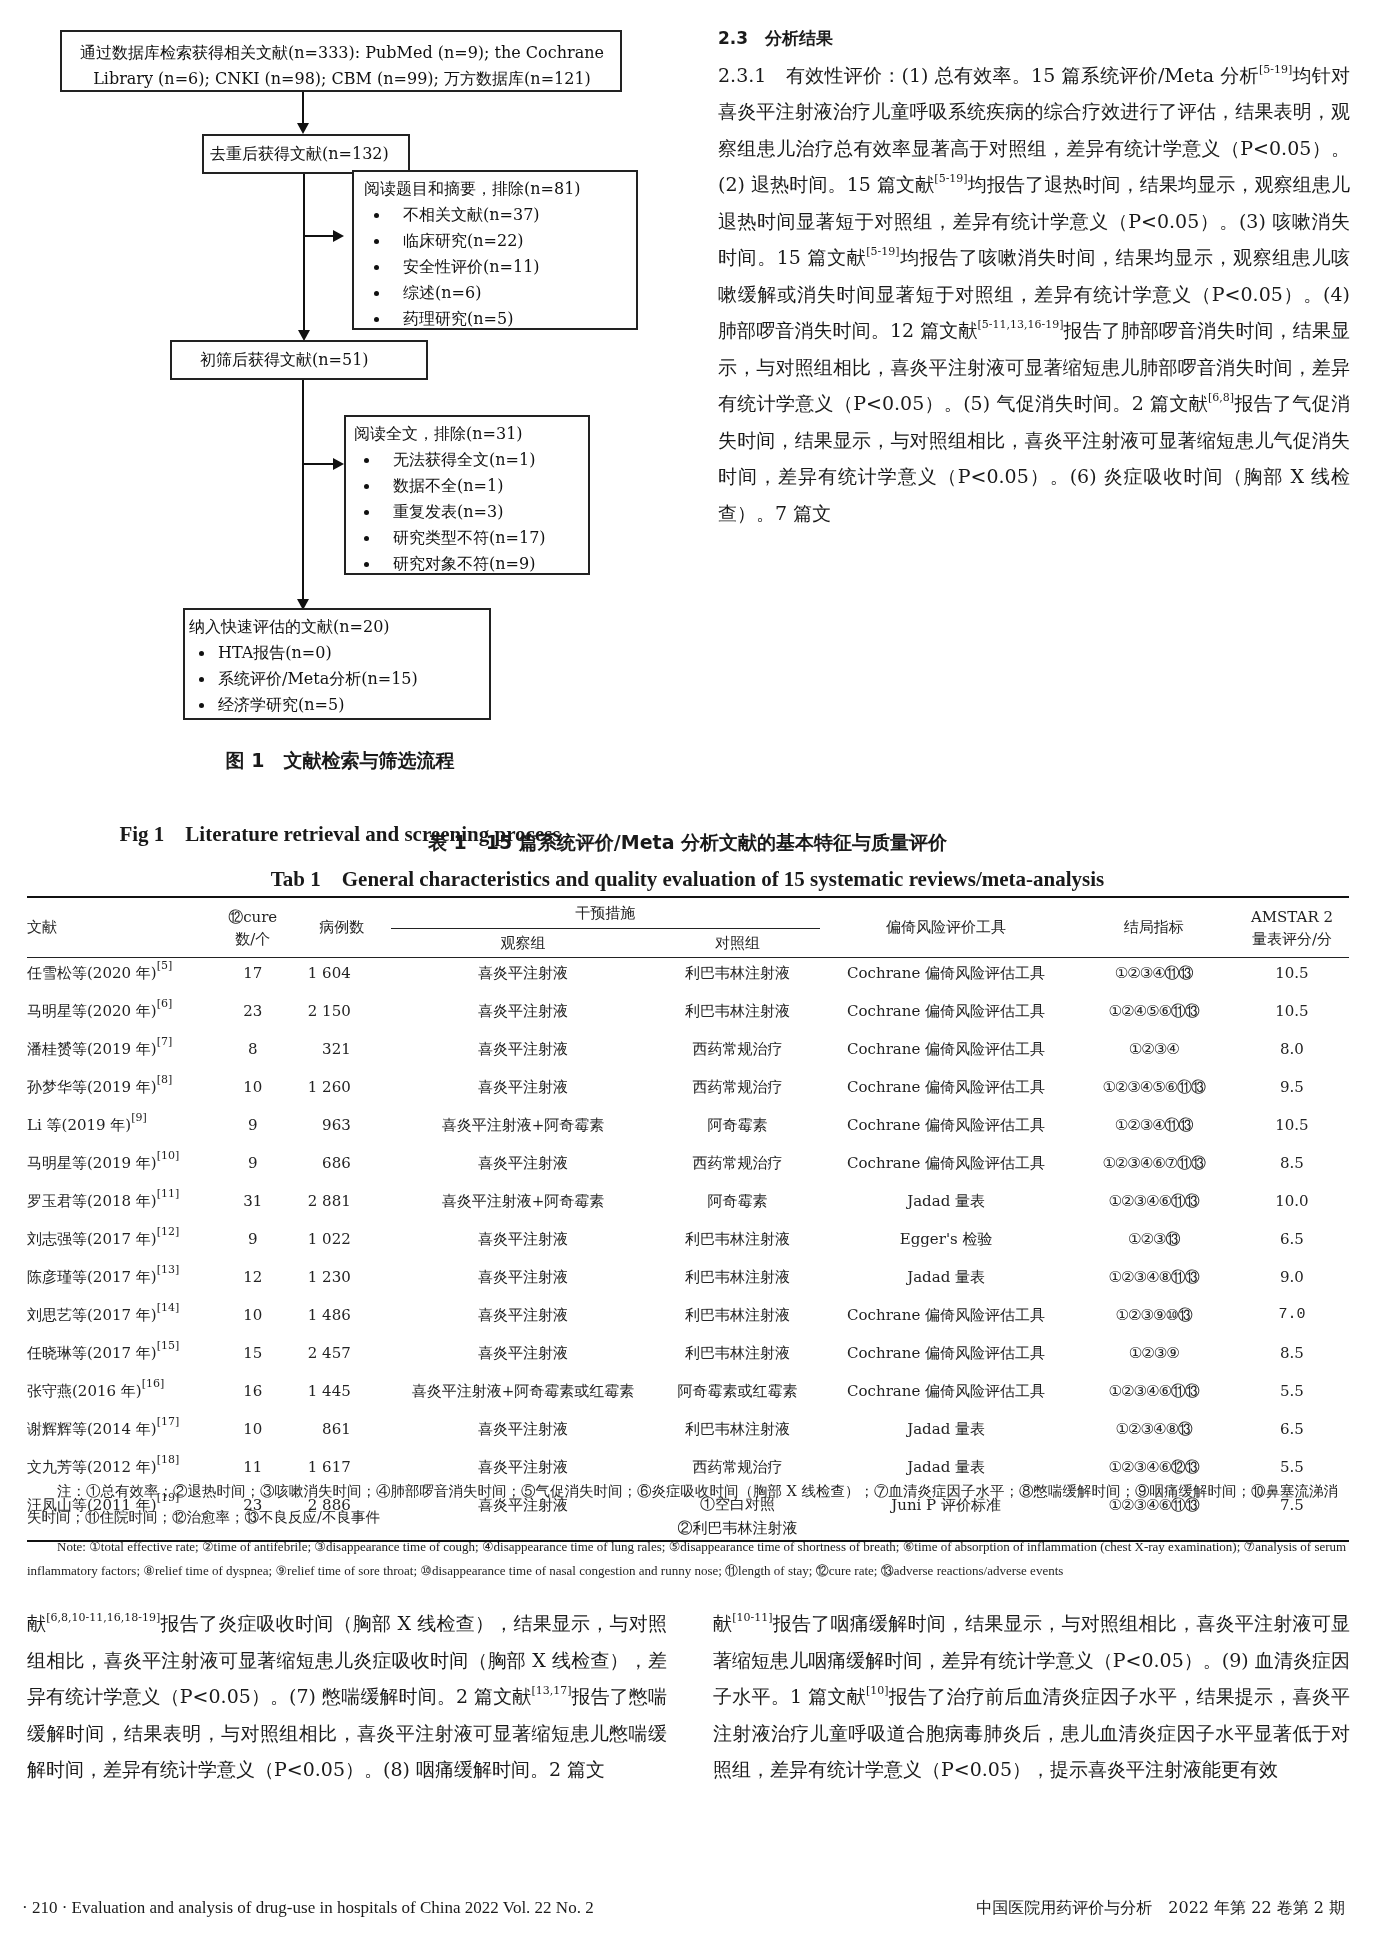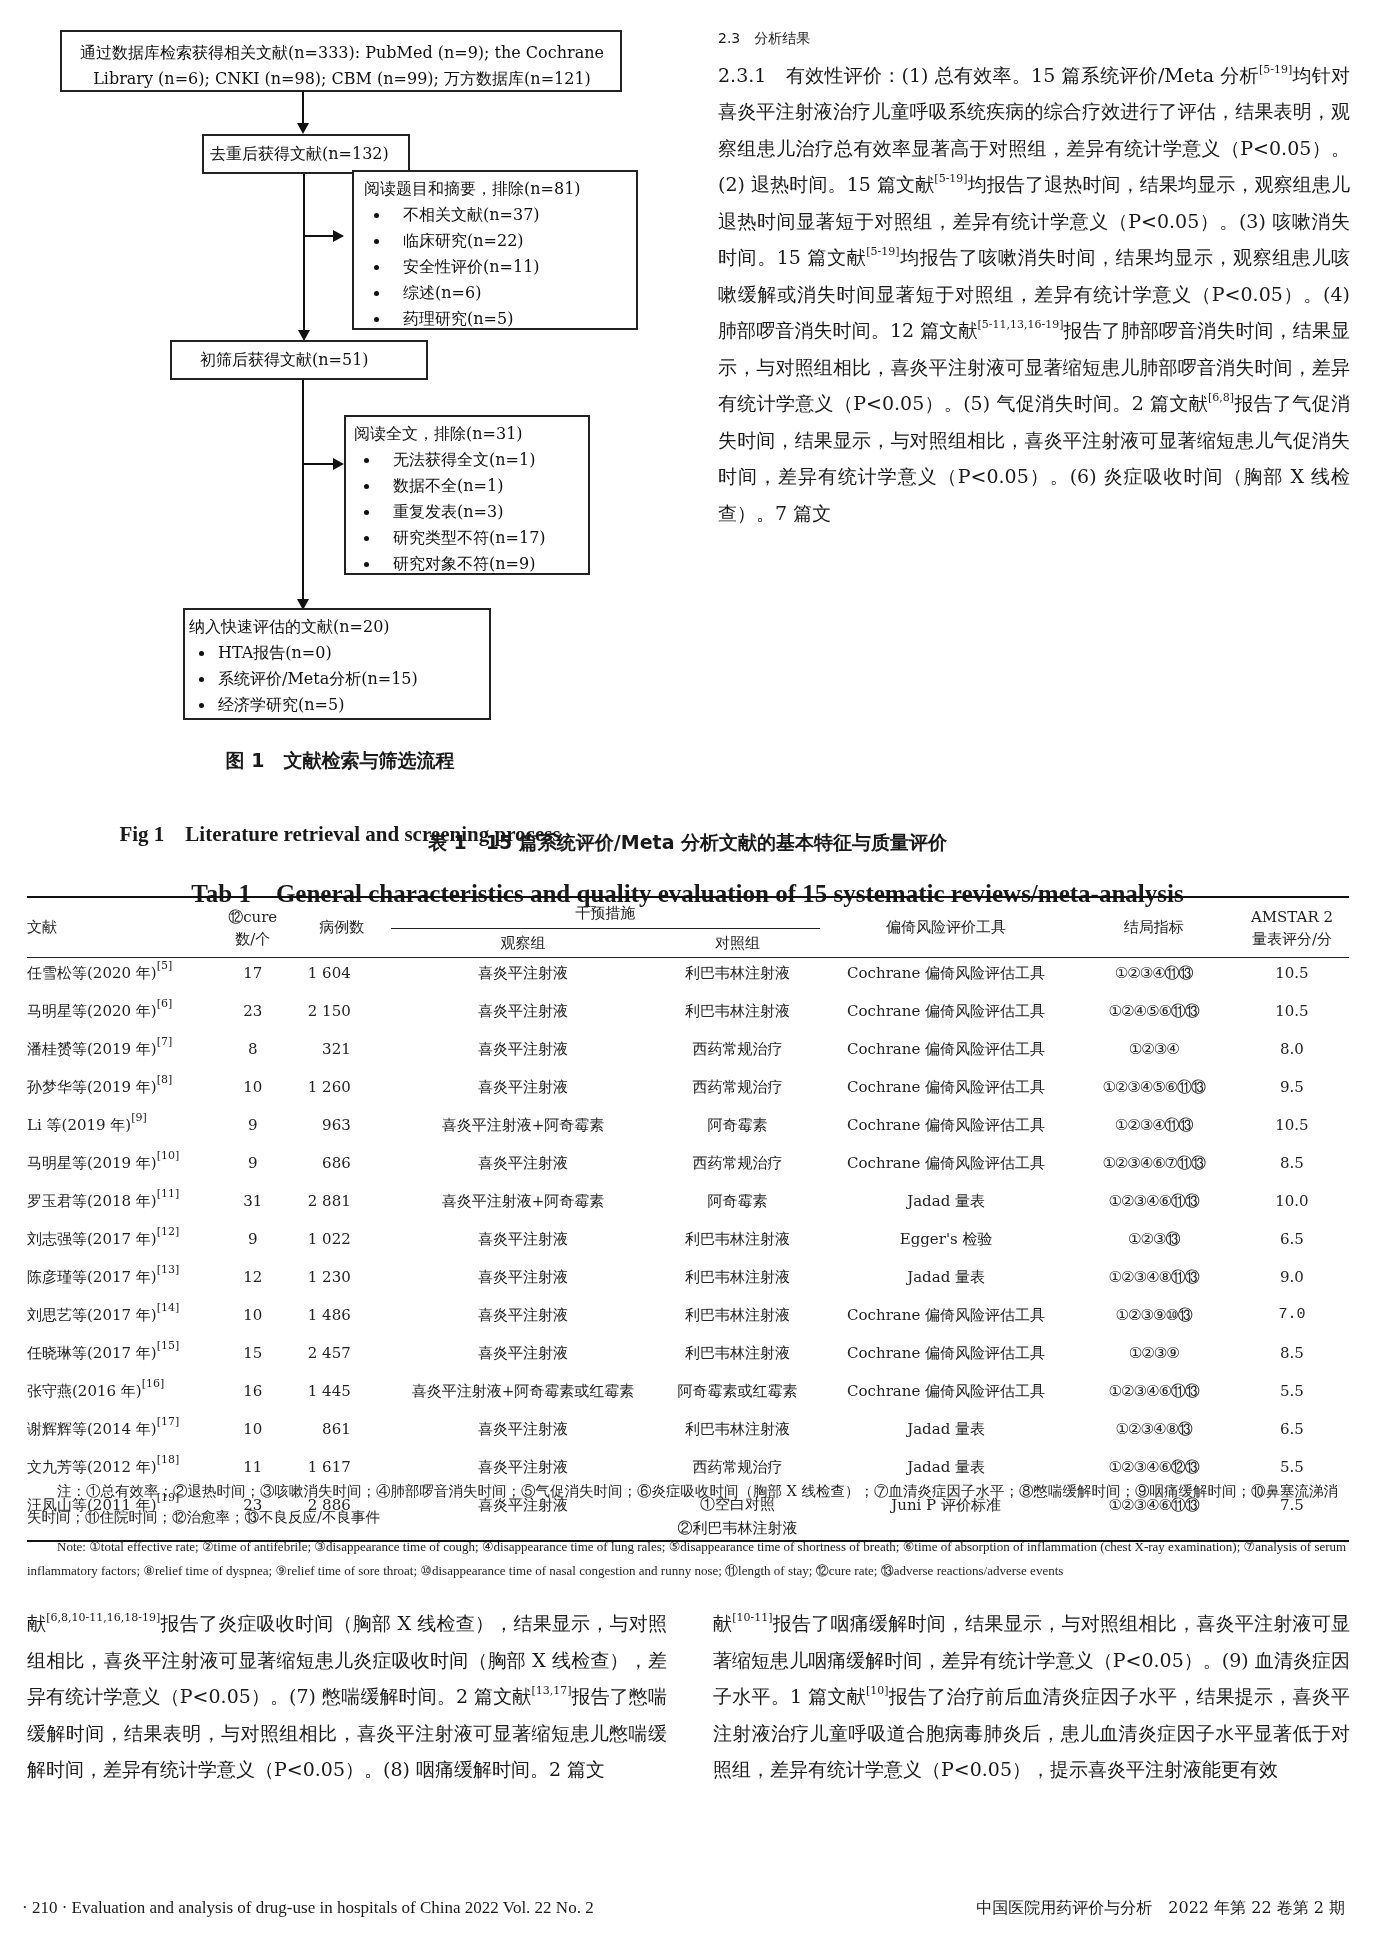--- a/index.html
+++ b/index.html
@@ -18,26 +18,26 @@
   .vline { position: absolute; width: 2px; background: #111; }
   .hline { position: absolute; height: 2px; background: #111; }
   .arrow-down { position: absolute; width: 0; height: 0; border-left: 6px solid transparent; border-right: 6px solid transparent; border-top: 11px solid #111; }
   .arrow-right { position: absolute; width: 0; height: 0; border-top: 6px solid transparent; border-bottom: 6px solid transparent; border-left: 11px solid #111; }
   .fig-cap-cn { position: absolute; left: 0; width: 680px; text-align: center; font-family: "DejaVu Sans", sans-serif; font-weight: bold; font-size: 19px; }
   .fig-cap-en { position: absolute; left: 0; width: 680px; text-align: center; font-family: "Liberation Serif", serif; font-weight: bold; font-size: 21px; }
 
   
   .col-text { position: absolute; font-family: "DejaVu Serif", serif; font-size: 19px; line-height: 36.5px; color: #1a1a1a; text-align: justify; }
   .col-text p { margin: 0; }
-  .heading-23 { font-family: "DejaVu Sans", sans-serif; font-weight: normal; font-size: 14px; }
+  .heading-23 { font-family: "DejaVu Sans", sans-serif; font-weight: bold; font-size: 17px; }
   sup { font-size: 11px; vertical-align: 9px; line-height: 0; }
 
   
   .tab-title-cn { position: absolute; left: 0; width: 1375px; text-align: center; font-family: "DejaVu Sans", sans-serif; font-weight: bold; font-size: 19px; top: 830px; }
-  .tab-title-en { position: absolute; left: 0; width: 1375px; text-align: center; font-family: "Liberation Serif", serif; font-weight: bold; font-size: 25px; top: 865px; margin-top: 12px; }
+  .tab-title-en { position: absolute; left: 0; width: 1375px; text-align: center; font-family: "Liberation Serif", serif; font-weight: bold; font-size: 21px; top: 865px; }
   .tbl-wrap { position: absolute; left: 27px; top: 896px; width: 1322px; }
   table.main { width: 100%; border-collapse: collapse; font-family: "DejaVu Serif", serif; font-size: 15px; color: #222; }
   table.main thead th { font-weight: normal; padding: 0; }
   table.main tbody td { height: 32px; padding: 0; white-space: nowrap; }
   .c-ref { text-align: left; width: 190px; }
   .c-n { text-align: center; width: 84px; }
   .c-case { text-align: right; width: 60px; padding-right: 40px !important; }
   .c-obs { text-align: center; width: 270px; margin-top: 20px; }
   .c-ctl { text-align: center; width: 170px; }
   .c-tool { text-align: center; width: 260px; }

